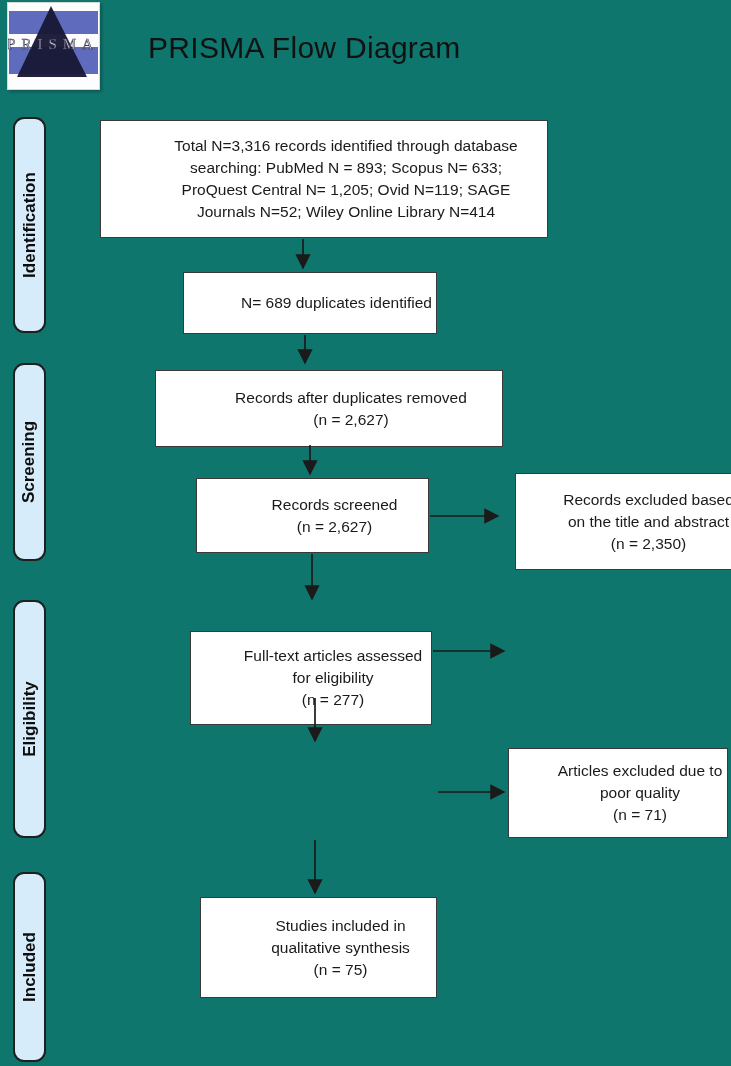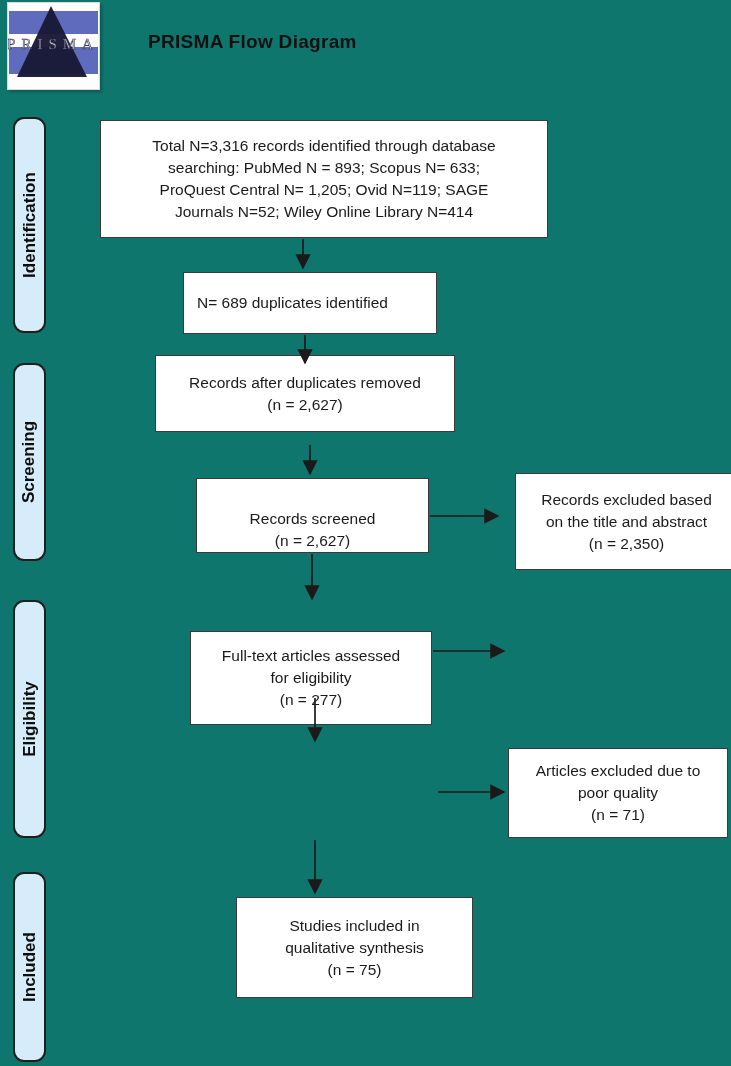--- a/index.html
+++ b/index.html
@@ -27,22 +27,22 @@
     position: absolute;
     left: 7px; top: 2px;
     width: 93px; height: 88px;
     background: #fdfdfd;
     border: 1px solid #d8d8d8;
     box-shadow: 2px 2px 3px rgba(0,0,0,0.25);
   }
   .page-title {
     position: absolute;
     left: 148px; top: 31px;
-    font-size: 19px;
-    font-weight: bold;
+    font-size: 30px;
+    font-weight: normal;
     letter-spacing: 0.3px;
     color: #111111;
     white-space: nowrap;
   }
   .stage-label {
     position: absolute;
     left: 13px;
     width: 33px;
     background: var(--sidebar-fill);
     border: 2px solid var(--sidebar-border);
@@ -63,39 +63,40 @@
   #stage-eligibility    { top: 600px; height: 238px; }
   #stage-included       { top: 872px; height: 190px; }
   .node {
     position: absolute;
     background: var(--box-fill);
     border: 1.6px solid var(--box-border);
     display: flex;
     align-items: center;
     justify-content: center;
     text-align: center;
+    padding-left: 44px;
   }
   .node-text {
     white-space: pre-line;
     font-size: 15.5px;
     line-height: 1.42;
     color: var(--text);
     width: 100%;
   }
   #node-identified        { left: 100px; top: 120px; width: 448px; height: 118px; }
   #node-duplicates        { left: 183px; top: 272px; width: 254px; height: 62px; justify-content: flex-start; text-align: left; }
   #node-duplicates .node-text { padding-left: 13px; width: auto; }
-  #node-after-duplicates  { left: 155px; top: 355px; width: 300px; height: 77px; }
-  #node-screened          { left: 196px; top: 478px; width: 233px; height: 75px; align-items: flex-end; }
+  #node-after-duplicates  { left: 155px; top: 370px; width: 348px; height: 77px; }
+  #node-screened          { left: 196px; top: 478px; width: 233px; height: 75px; }
   #node-excluded-title    { left: 515px; top: 473px; width: 223px; height: 97px; }
   #node-fulltext          { left: 190px; top: 603px; width: 242px; height: 94px; margin-top: 28px; }
   #node-fulltext-excluded { left: 508px; top: 603px; width: 220px; height: 97px; }
   #node-quality           { left: 200px; top: 745px; width: 237px; height: 94px; }
   #node-quality-excluded  { left: 508px; top: 748px; width: 220px; height: 90px; align-items: center; }
-  #node-included          { left: 200px; top: 897px; width: 237px; height: 101px; margin-left: 36px; }
+  #node-included          { left: 200px; top: 897px; width: 237px; height: 101px; }
   .arrows {
     position: absolute;
     left: 0; top: 0;
     width: 731px; height: 1066px;
     pointer-events: none;
   }
 </style>
 </head>
 <body>
 

